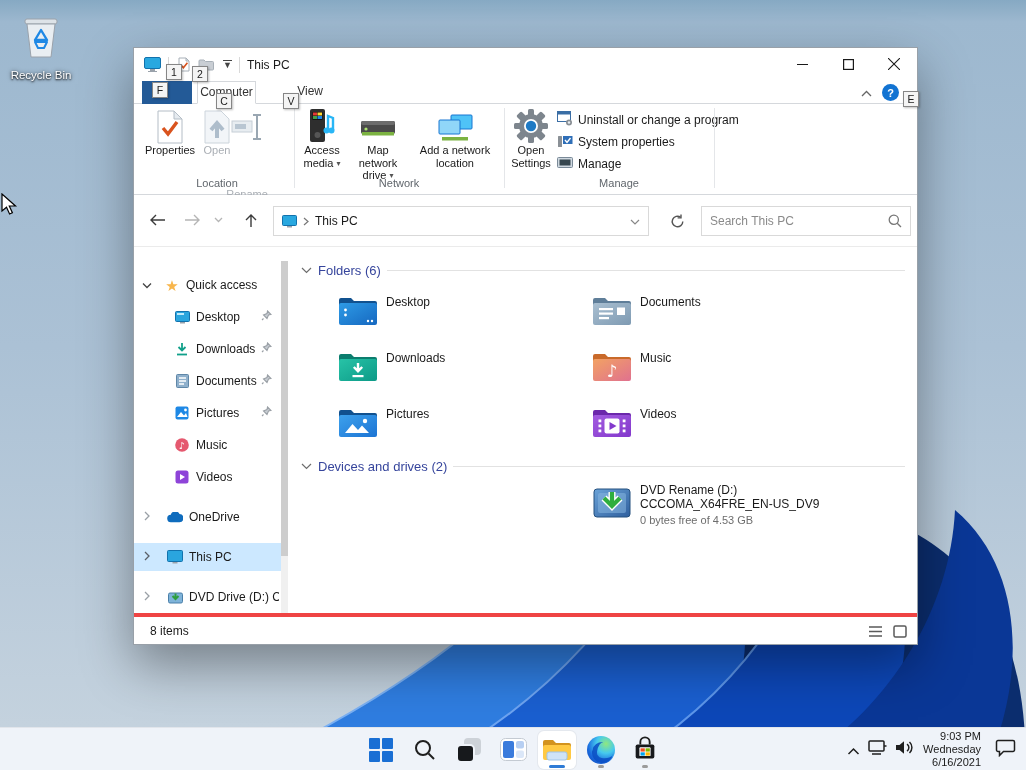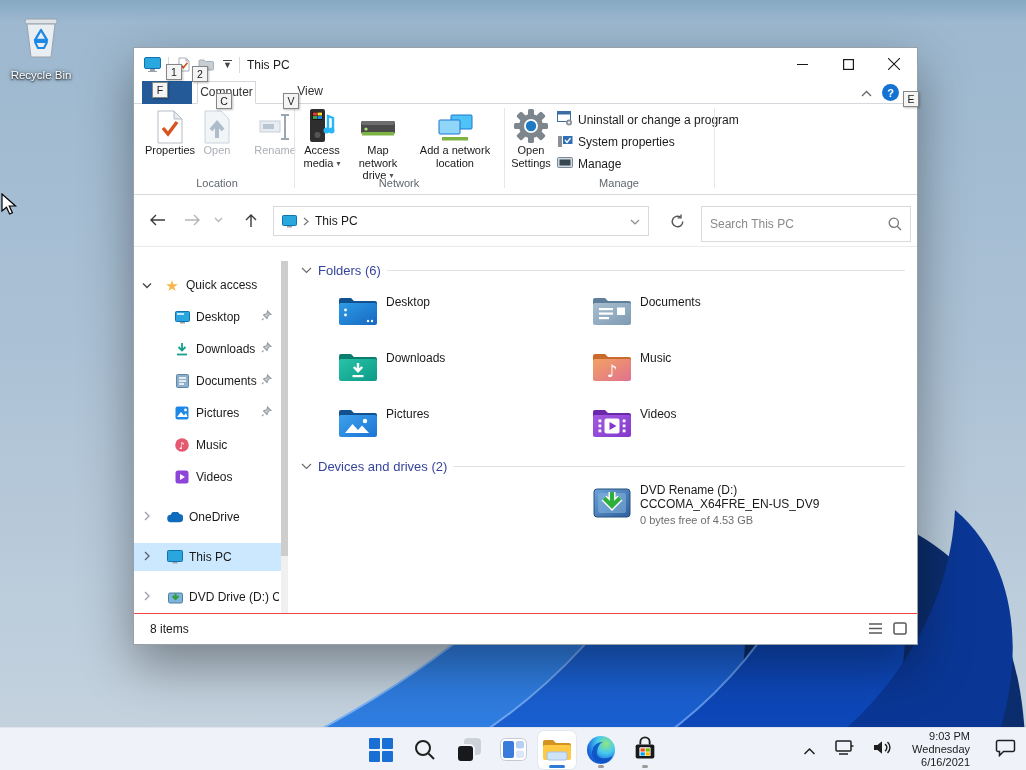--- a/index.html
+++ b/index.html
@@ -52,21 +52,21 @@
   .smallbtn { position:absolute; left:423px; height:20px; display:flex; align-items:center; gap:5px; font-size:12px; color:#1a1a1a; white-space:nowrap; }
 
   
   .navbar { position:absolute; top:147px; left:0; right:0; height:52px; background:#fff; border-bottom:1px solid #ebebeb; }
   .navbtn { position:absolute; top:10px; width:30px; height:30px; display:flex; align-items:center; justify-content:center; }
   .addr { position:absolute; left:139px; top:11px; width:376px; height:30px; border:1px solid #d9d9d9; background:#fff;
           display:flex; align-items:center; padding:0 8px; gap:6px; }
   .addr .crumb { font-size:12px; color:#1a1a1a; }
   .addr-dd { margin-left:auto; }
   .refresh { position:absolute; left:528px; top:11px; width:30px; height:30px; display:flex; align-items:center; justify-content:center; }
-  .search { position:absolute; left:567px; top:11px; width:210px; height:36px; border:1px solid #d9d9d9; background:#fff;
+  .search { position:absolute; left:567px; top:11px; width:210px; height:30px; border:1px solid #d9d9d9; background:#fff;
             display:flex; align-items:center; padding:0 8px; }
   .search input { border:0; outline:0; flex:1; font-size:12px; color:#555; font-family:inherit; background:transparent; }
   .search input::placeholder { color:#8a8a8a; }
 
   
   .wbody { position:absolute; top:199px; left:0; right:0; bottom:31px; background:#fff; }
   .sidebar { position:absolute; left:0; top:0; bottom:0; width:157px; }
   .side-item { position:absolute; left:0; width:148px; height:28px; font-size:12px; }
   .side-item.sel { background:#cce8ff; }
   .schev { position:absolute; top:7px; }
@@ -82,33 +82,33 @@
   .sec-head .line { flex:1; height:1px; background:#e2e2e2; }
   .tile { position:absolute; width:244px; height:48px; }
   .tile .ticon { position:absolute; left:0; top:0; }
   .tile .tlabel { position:absolute; left:48px; top:5px; font-size:12px; color:#1a1a1a; }
   .dev-name { position:absolute; left:48px; top:0; font-size:12px; color:#1a1a1a; line-height:14px; }
   .dev-cap { position:absolute; left:48px; top:31px; font-size:11px; color:#6d6d6d; }
   .bar { position:absolute; left:48px; top:15px; width:168px; height:12px; background:#e9e9e9; border:1px solid #bcbcbc; }
   .bar .fill { height:100%; background:#26a0da; }
 
   
-  .statusbar { position:absolute; left:0; right:0; bottom:0; height:31px; border-top:1px solid #ef4444; background:#fff;
+  .statusbar { position:absolute; left:0; right:0; bottom:0; height:31px; border-top:4px solid #ef4444; background:#fff;
                display:flex; align-items:center; padding-left:16px; font-size:12px; color:#1a1a1a; }
   .statviews { position:absolute; right:10px; top:0; height:31px; display:flex; align-items:center; gap:10px; }
 
   
   .taskbar { position:absolute; left:0; right:0; bottom:0; height:43px; background:#eff3f9; border-top:1px solid #e1e5eb; }
   .tb-center { position:absolute; left:50%; transform:translateX(-50%); top:0; height:43px; display:flex; align-items:center; gap:6px; }
   .tb-ico { width:38px; height:38px; border-radius:6px; display:flex; align-items:center; justify-content:center; position:relative; }
   .tb-ico.active { background:#fff; box-shadow:0 0 0 1px #e4e8ee; }
   .ind { position:absolute; bottom:1px; left:50%; transform:translateX(-50%); height:3px; border-radius:2px; }
   .ind-blue { width:16px; background:#2e7bd6; }
   .ind-gray { width:6px; background:#9b9b9b; }
-  .tray { position:absolute; right:10px; top:0; height:43px; display:flex; align-items:center; gap:19px; }
+  .tray { position:absolute; right:10px; top:0; height:43px; display:flex; align-items:center; gap:8px; }
   .clock { text-align:right; font-size:11px; line-height:13px; color:#1a1a1a; white-space:nowrap; }
 
   
   .edgeball { border-radius:50%; background:radial-gradient(circle at 68% 28%, #8fe87e 0%, #46c9ef 34%, #1a6ade 66%, #0f3fae 100%); position:relative; }
   .edgeball::after { content:""; position:absolute; left:18%; top:22%; width:56%; height:56%;
                      border:solid #0b4ec4; border-width:0 0 5px 5px; border-radius:50%; transform:rotate(8deg); opacity:.85; }
 </style>
 </head>
 <body>
 
@@ -222,21 +222,21 @@
       </div>
       <div class="bigbtn dis" style="left:63px;width:40px;">
         <span class="bi">
           <svg width="30" height="34" viewBox="0 0 30 34">
             <path d="M3,1 h16 l8,8 v24 h-24 Z" fill="#f2f5f8" stroke="#ccd4db"></path>
             <path d="M15,28 V14 M9,20 l6,-7 6,7" stroke="#aebdcb" stroke-width="4" fill="none"></path>
           </svg>
         </span>
         <span>Open</span>
       </div>
-      <div class="bigbtn dis" style="left:117px;width:48px;">
+      <div class="bigbtn dis" style="left:89px;width:48px;gap:44px;">
         <span class="bi">
           <svg width="34" height="34" viewBox="0 0 34 34">
             <rect x="2" y="11" width="20" height="11" fill="#e8edf1" stroke="#c6ced6"></rect>
             <rect x="5" y="14" width="11" height="5" fill="#b9c6d2"></rect>
             <path d="M27,5 v24 M23,5 h8 M23,29 h8" stroke="#9aa7b2" stroke-width="2" fill="none"></path>
           </svg>
         </span>
         <span>Rename</span>
       </div>
       <div class="rgl" style="left:13px;width:140px;">Location</div>

